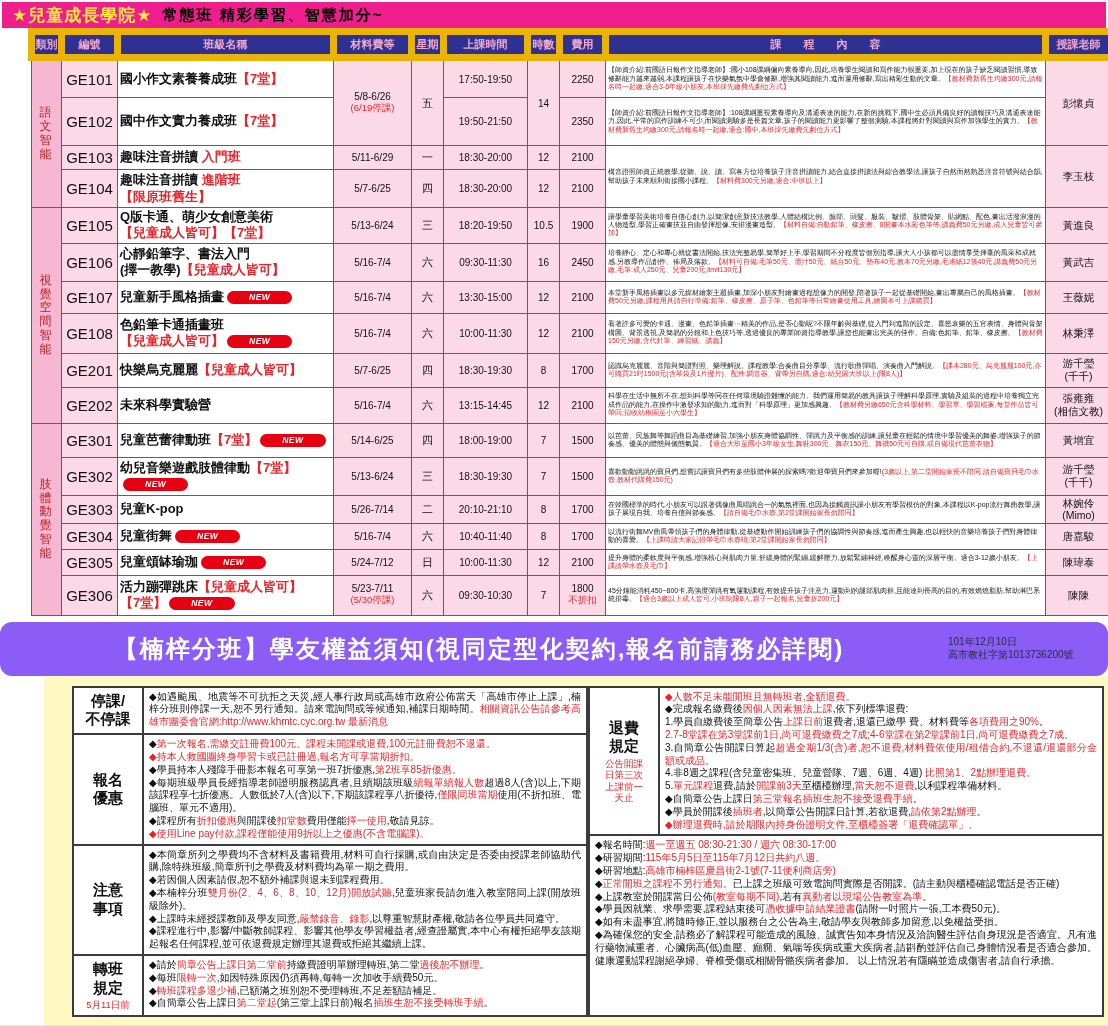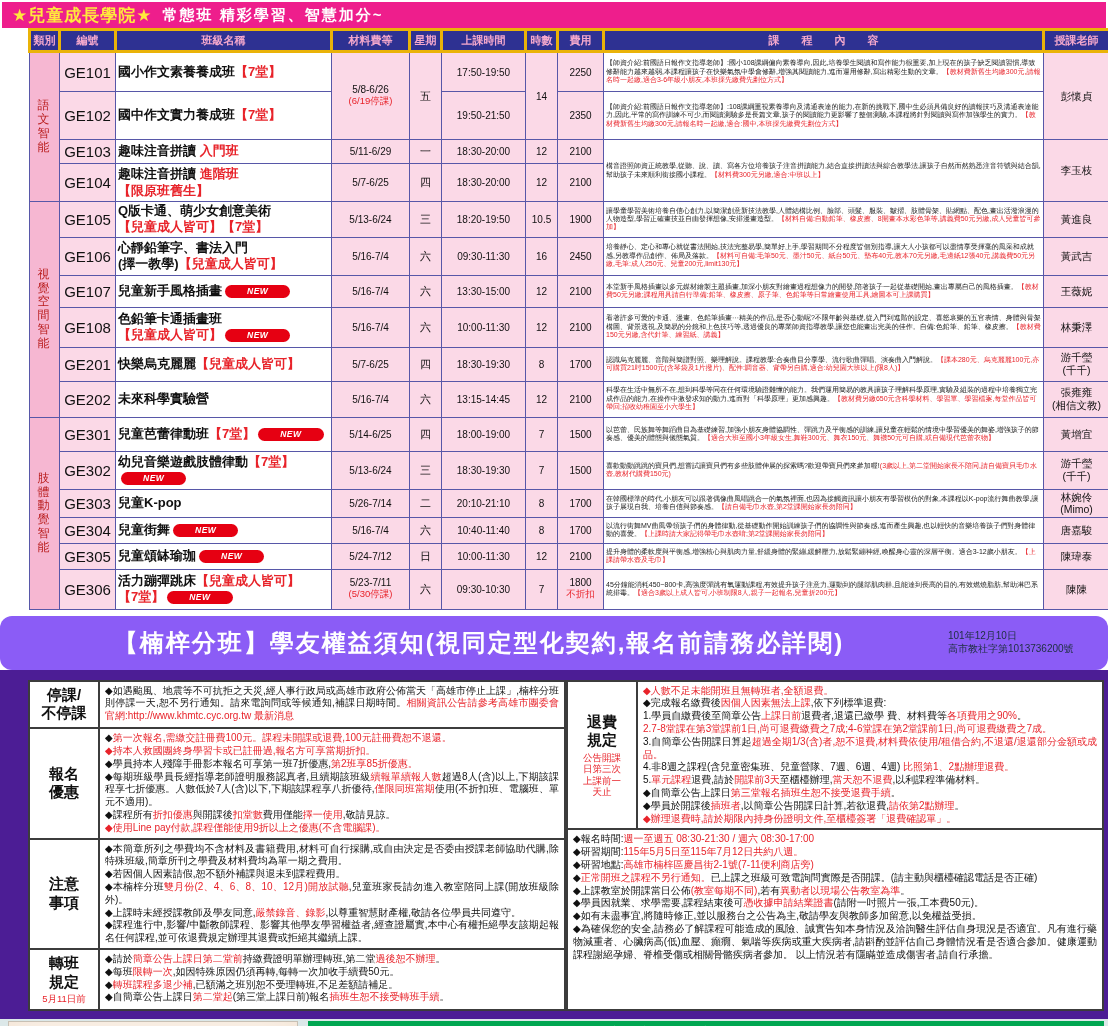--- a/index.html
+++ b/index.html
@@ -1,42 +1,42 @@
 <!DOCTYPE html>
 <html><head>
 <meta charset="utf-8">
 <style>
   html,body{margin:0;padding:0;background:#fff;}
   body{width:1108px;font-family:"Liberation Sans","DejaVu Sans",sans-serif;color:#111;}
   .red{color:#e8232a;}
   
   .top-banner{height:26px;background:#ee1e8c;display:flex;align-items:center;padding:0 10px;gap:10px;margin:2px 2px 0 2px;}
   .top-banner .academy{color:#ffe93c;font-weight:bold;font-size:17px;letter-spacing:1px;}
-  .top-banner .subtitle{color:#ffffff;font-weight:bold;font-size:15px;letter-spacing:2px;}
+  .top-banner .subtitle{color:#000000;font-weight:bold;font-size:15px;letter-spacing:2px;}
   
   table.classes{border-collapse:collapse;margin-left:28px;table-layout:fixed;width:1080px;}
-  table.classes th{background:#2e3192;color:#f4a8cc;font-size:11px;font-weight:bold;padding:2px 0;border:3px solid #eab308;}
+  table.classes th{background:#2e3192;color:#f4a8cc;font-size:11px;font-weight:bold;padding:2px 0;border:7px solid #eab308;}
   table.classes td{border:1px solid #5757a8;vertical-align:middle;overflow:hidden;padding:1px 2px;}
   td.cat{background:#f6b7d2;}
   td.cat div{width:14px;margin:0 auto;word-break:break-all;line-height:1.15;font-size:12px;color:#b91c1c;}
   td.idc{background:#fbd9e7;font-size:15px;text-align:center;}
   td.namec{background:#fff;font-size:13px;font-weight:bold;white-space:pre-line;line-height:1.25;padding-left:6px;}
   td.datec,td.weekc,td.timec,td.hoursc,td.feec{background:#fbd9e7;text-align:center;font-size:10px;}
   td.weekc{font-size:11px;}
   td.datec .note,td.feec .note{font-size:9.5px;}
   td.contentc{background:#fff;}
   td.contentc .clamp{font-size:7px;line-height:1.2;color:#222;overflow:hidden;}
   td.teacherc{background:#fbd9e7;text-align:center;font-size:10.5px;white-space:pre-line;line-height:1.2;}
   .badge-new{display:inline-block;background:#e60012;color:#fff;font-size:8.5px;font-weight:bold;font-style:italic;border-radius:9px;padding:1px 22px;margin-left:3px;vertical-align:middle;letter-spacing:0.5px;}
   
   .teal-banner{margin-top:6px;background:#8b5cf6;display:flex;align-items:center;padding:6px 10px;min-height:42px;border-radius:12px;}
   .teal-banner .title{flex:1;text-align:center;color:#fff;font-size:24px;font-weight:bold;letter-spacing:2px;}
   .teal-banner .ref{color:#203044;font-size:10px;line-height:1.25;text-align:left;width:150px;}
   
-  .notices{background:#4c1d95;padding:10px 4px 8px 28px;display:flex;gap:0;}
+  .notices{background:#fef9c3;padding:10px 4px 8px 28px;display:flex;gap:0;margin-left:44px;}
   .panel{background:#fff;border:2px solid #3c3c3c;flex:1;}
   .nrow{display:flex;border-top:2px solid #3c3c3c;}
   .nrow:first-child{border-top:none;}
   .nlabel{width:64px;border-right:2px solid #3c3c3c;display:flex;flex-direction:column;justify-content:center;align-items:center;text-align:center;padding:4px 2px;}
   .nlabel .main{font-weight:bold;font-size:15px;white-space:pre-line;line-height:1.25;}
   .nlabel .sub{font-size:9.5px;white-space:pre-line;line-height:1.2;margin-top:2px;}
   .nbody{flex:1;padding:3px 5px;}
   .bullet{font-size:10px;line-height:1.28;text-align:justify;}
   .bullet .lnk{text-decoration:none;}
   

